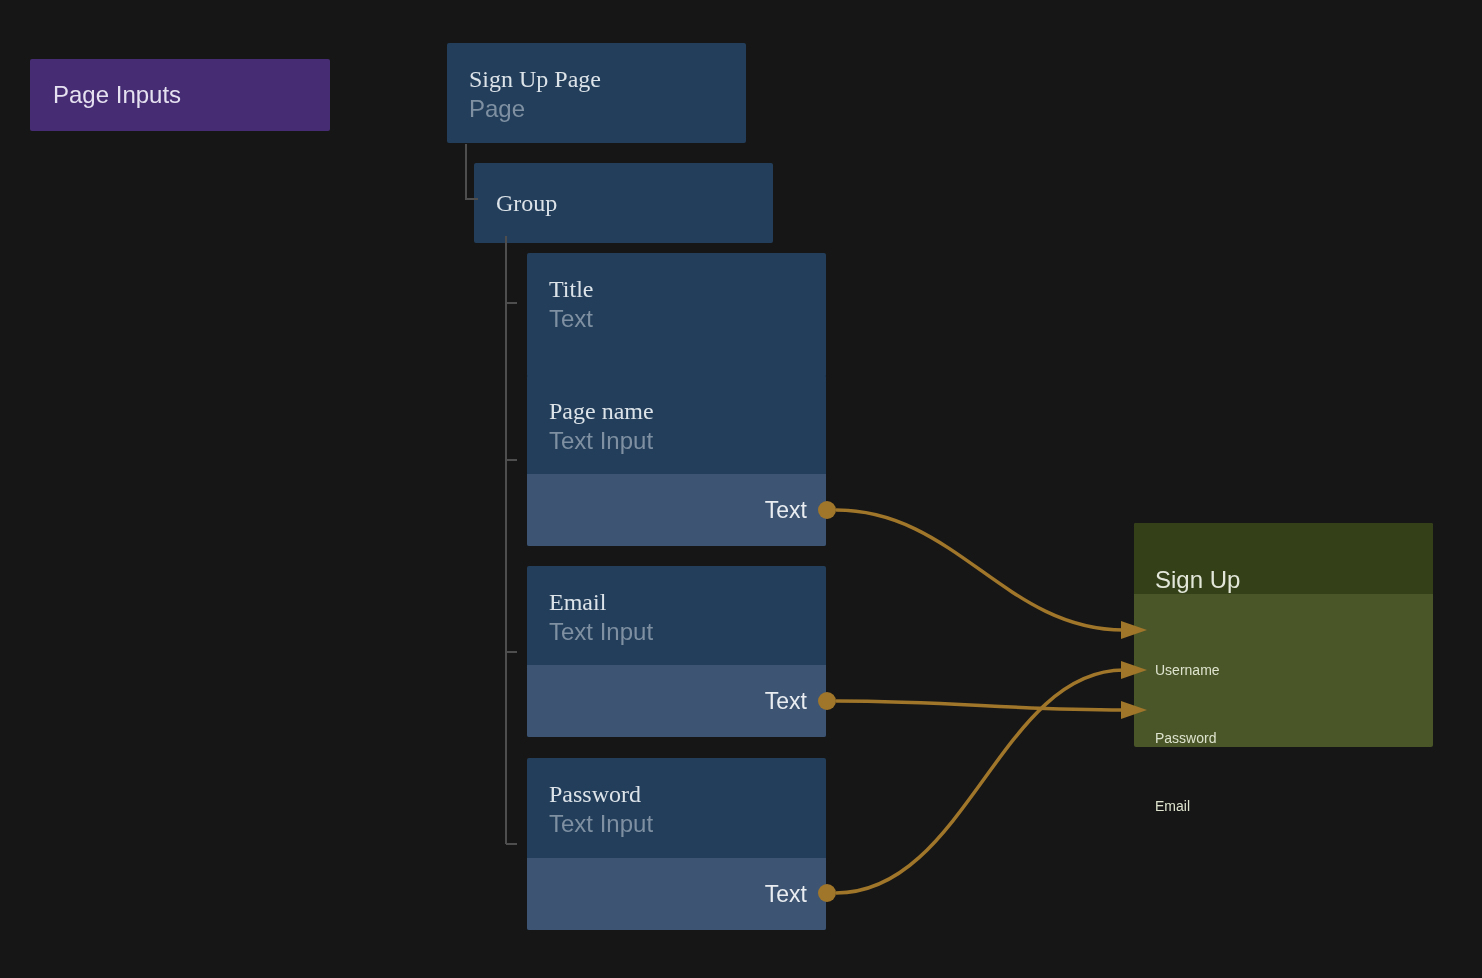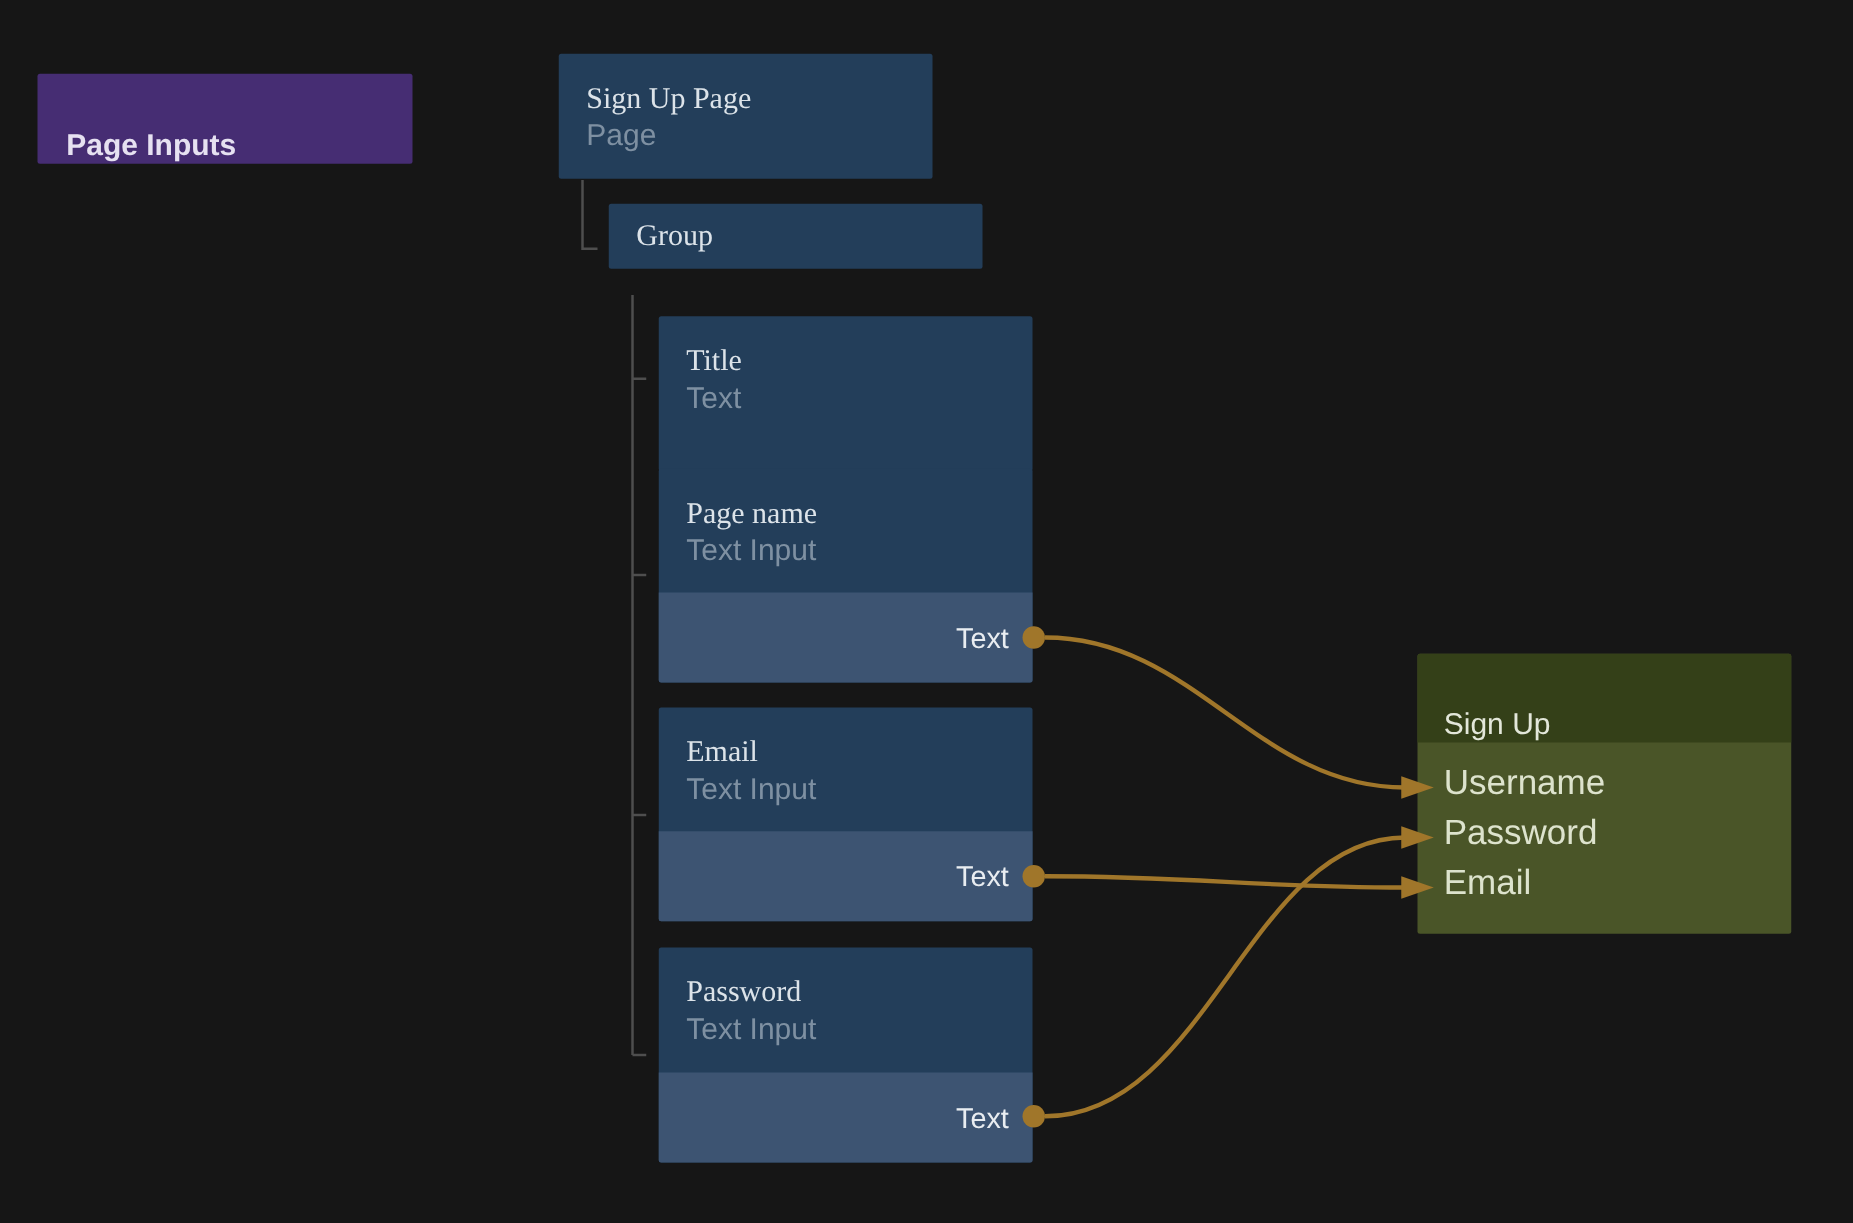--- a/index.html
+++ b/index.html
@@ -18,25 +18,24 @@
   .box, .node {
     position: absolute;
     border-radius: 2px;
     box-sizing: border-box;
   }
   
   .page-inputs {
     left: 30px; top: 59px;
     width: 300px; height: 72px;
     background: #462D73;
-    display: flex; align-items: flex-end;
+    display: flex; align-items: center;
     padding-left: 23px;
     color: #E6E1F1;
     font-size: 24px;
-    font-weight: bold;
   }
   
   .blue-node {
     background: #233E5A;
     width: 299px;
     color: #DCE3E9;
   }
   .node-head {
     padding: 21px 0 0 22px;
     line-height: 30px;
@@ -76,24 +75,25 @@
     padding-left: 21px;
     color: #E3E7DA;
     font-size: 24px;
     border-radius: 2px 2px 0 0;
   }
   .signup-body {
     padding-top: 16px;
   }
   .signup-row {
     height: 40px;
-    display: flex; align-items: flex-start;
+    display: flex; align-items: flex-end;
     padding-left: 21px;
     color: #DDE3CD;
-    font-size: 28px;
+    font-size: 14px;
+    margin-top: 28px;
   }
   svg.wires {
     position: absolute;
     left: 0; top: 0;
     width: 1482px; height: 978px;
     pointer-events: none;
   }
 </style>
 </head>
 <body>
@@ -104,21 +104,21 @@
     <span>Page Inputs</span>
   </div>
 
   <div class="node blue-node" style="left:447px; top:43px; height:100px;">
     <div class="node-head">
       <div class="node-title">Sign Up Page</div>
       <div class="node-subtitle">Page</div>
     </div>
   </div>
 
-  <div class="node blue-node single-line" style="left:487px; top:163px; height:52px;">
+  <div class="node blue-node single-line" style="left:474px; top:163px; height:80px;">
     <span class="node-title">Group</span>
   </div>
 
   <div class="node blue-node" style="left:527px; top:253px; height:124px;">
     <div class="node-head">
       <div class="node-title">Title</div>
       <div class="node-subtitle">Text</div>
     </div>
   </div>
 

